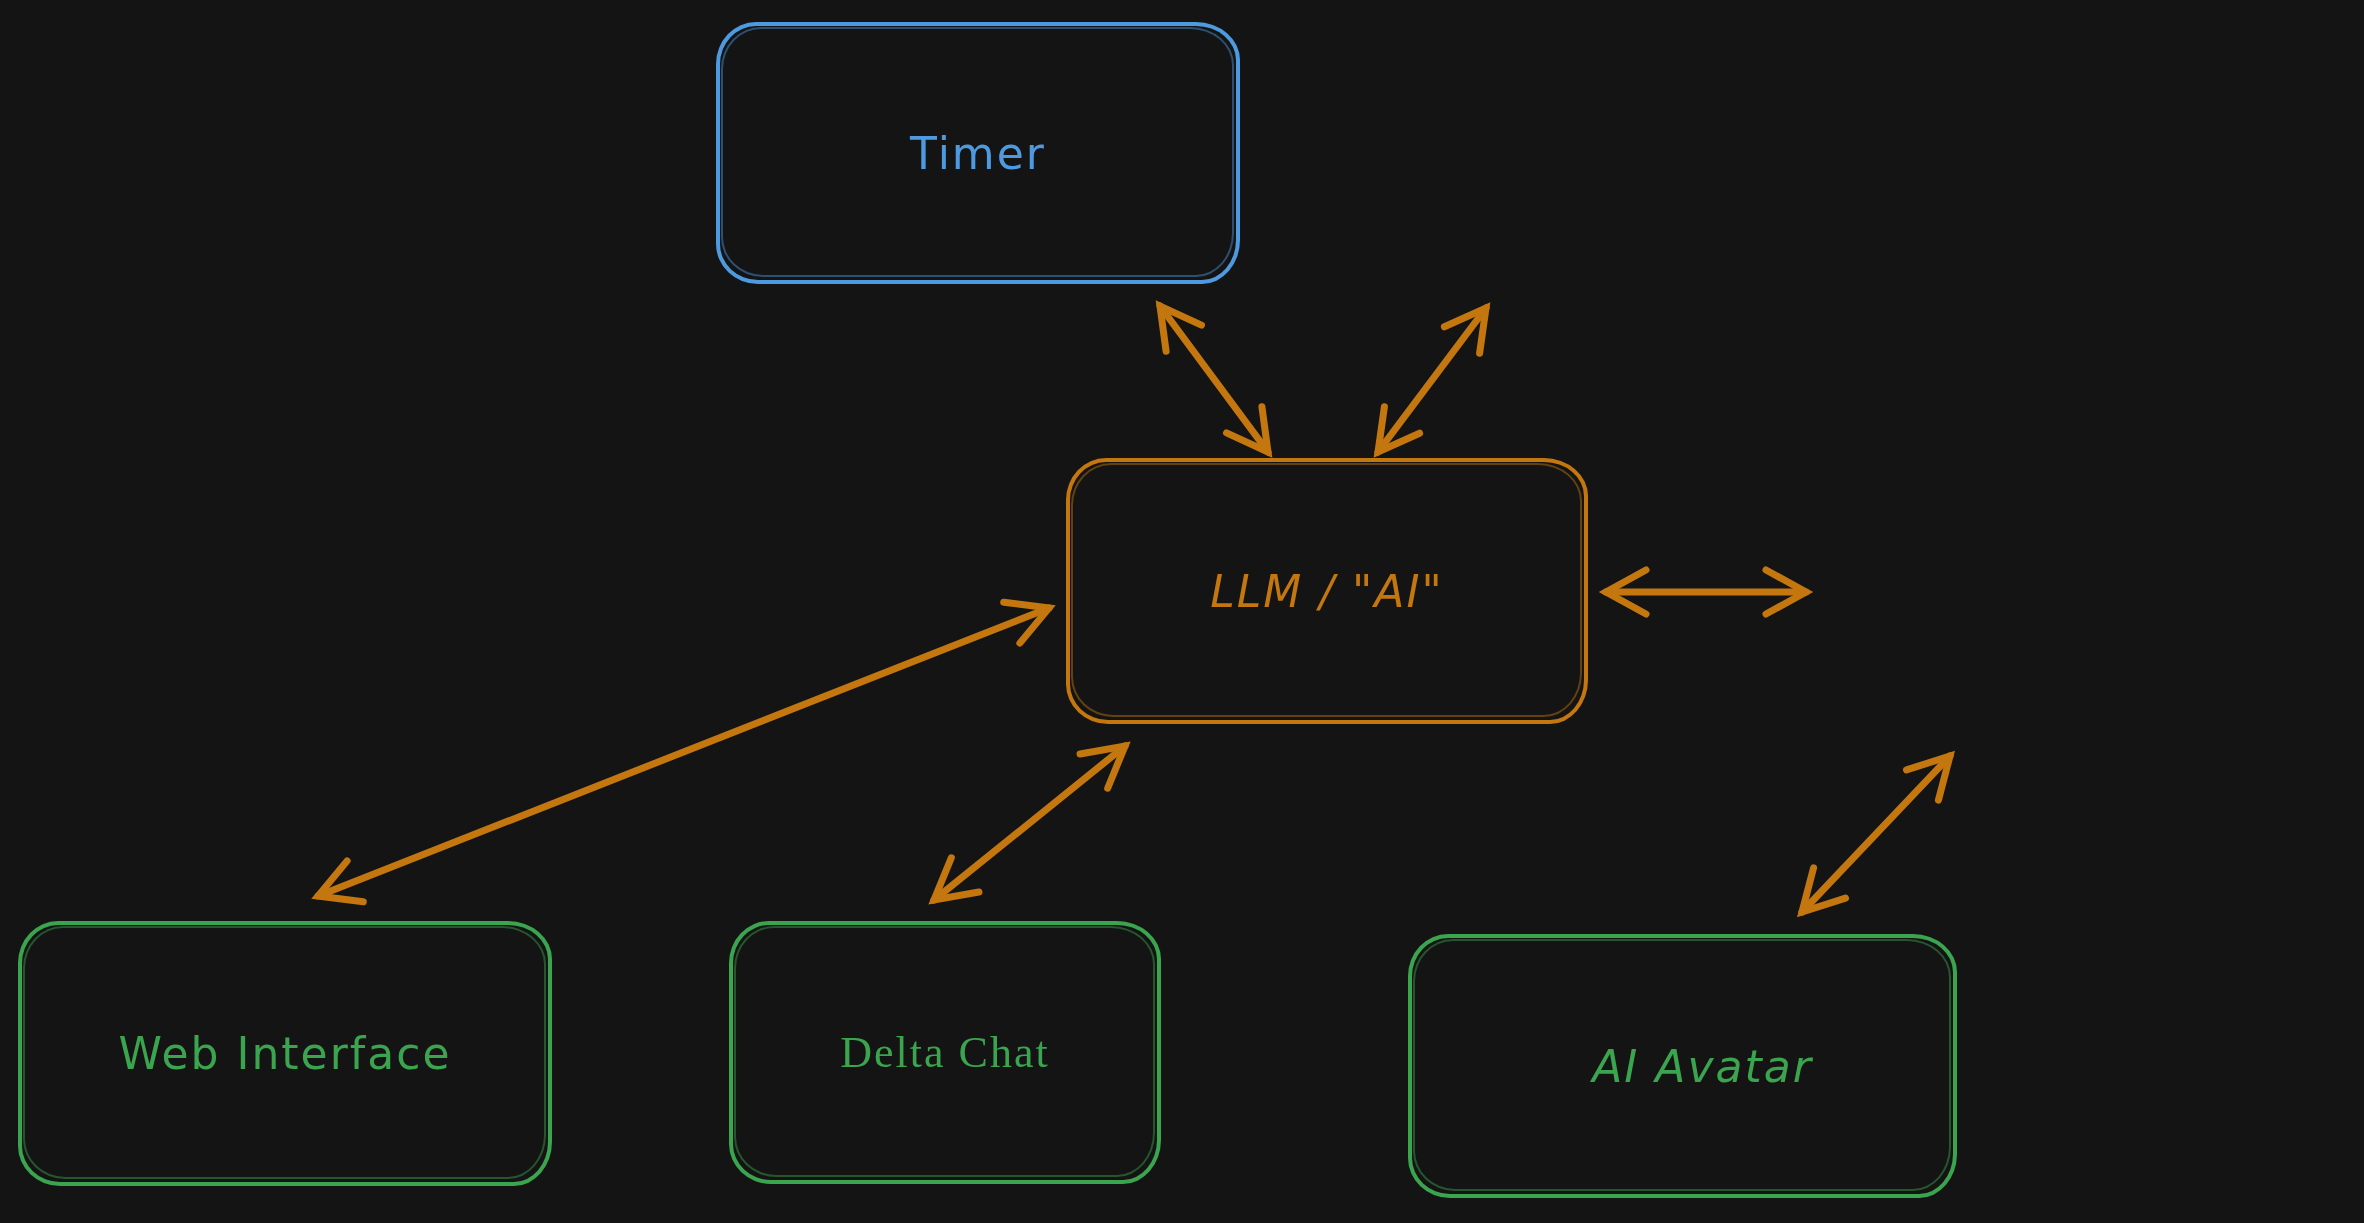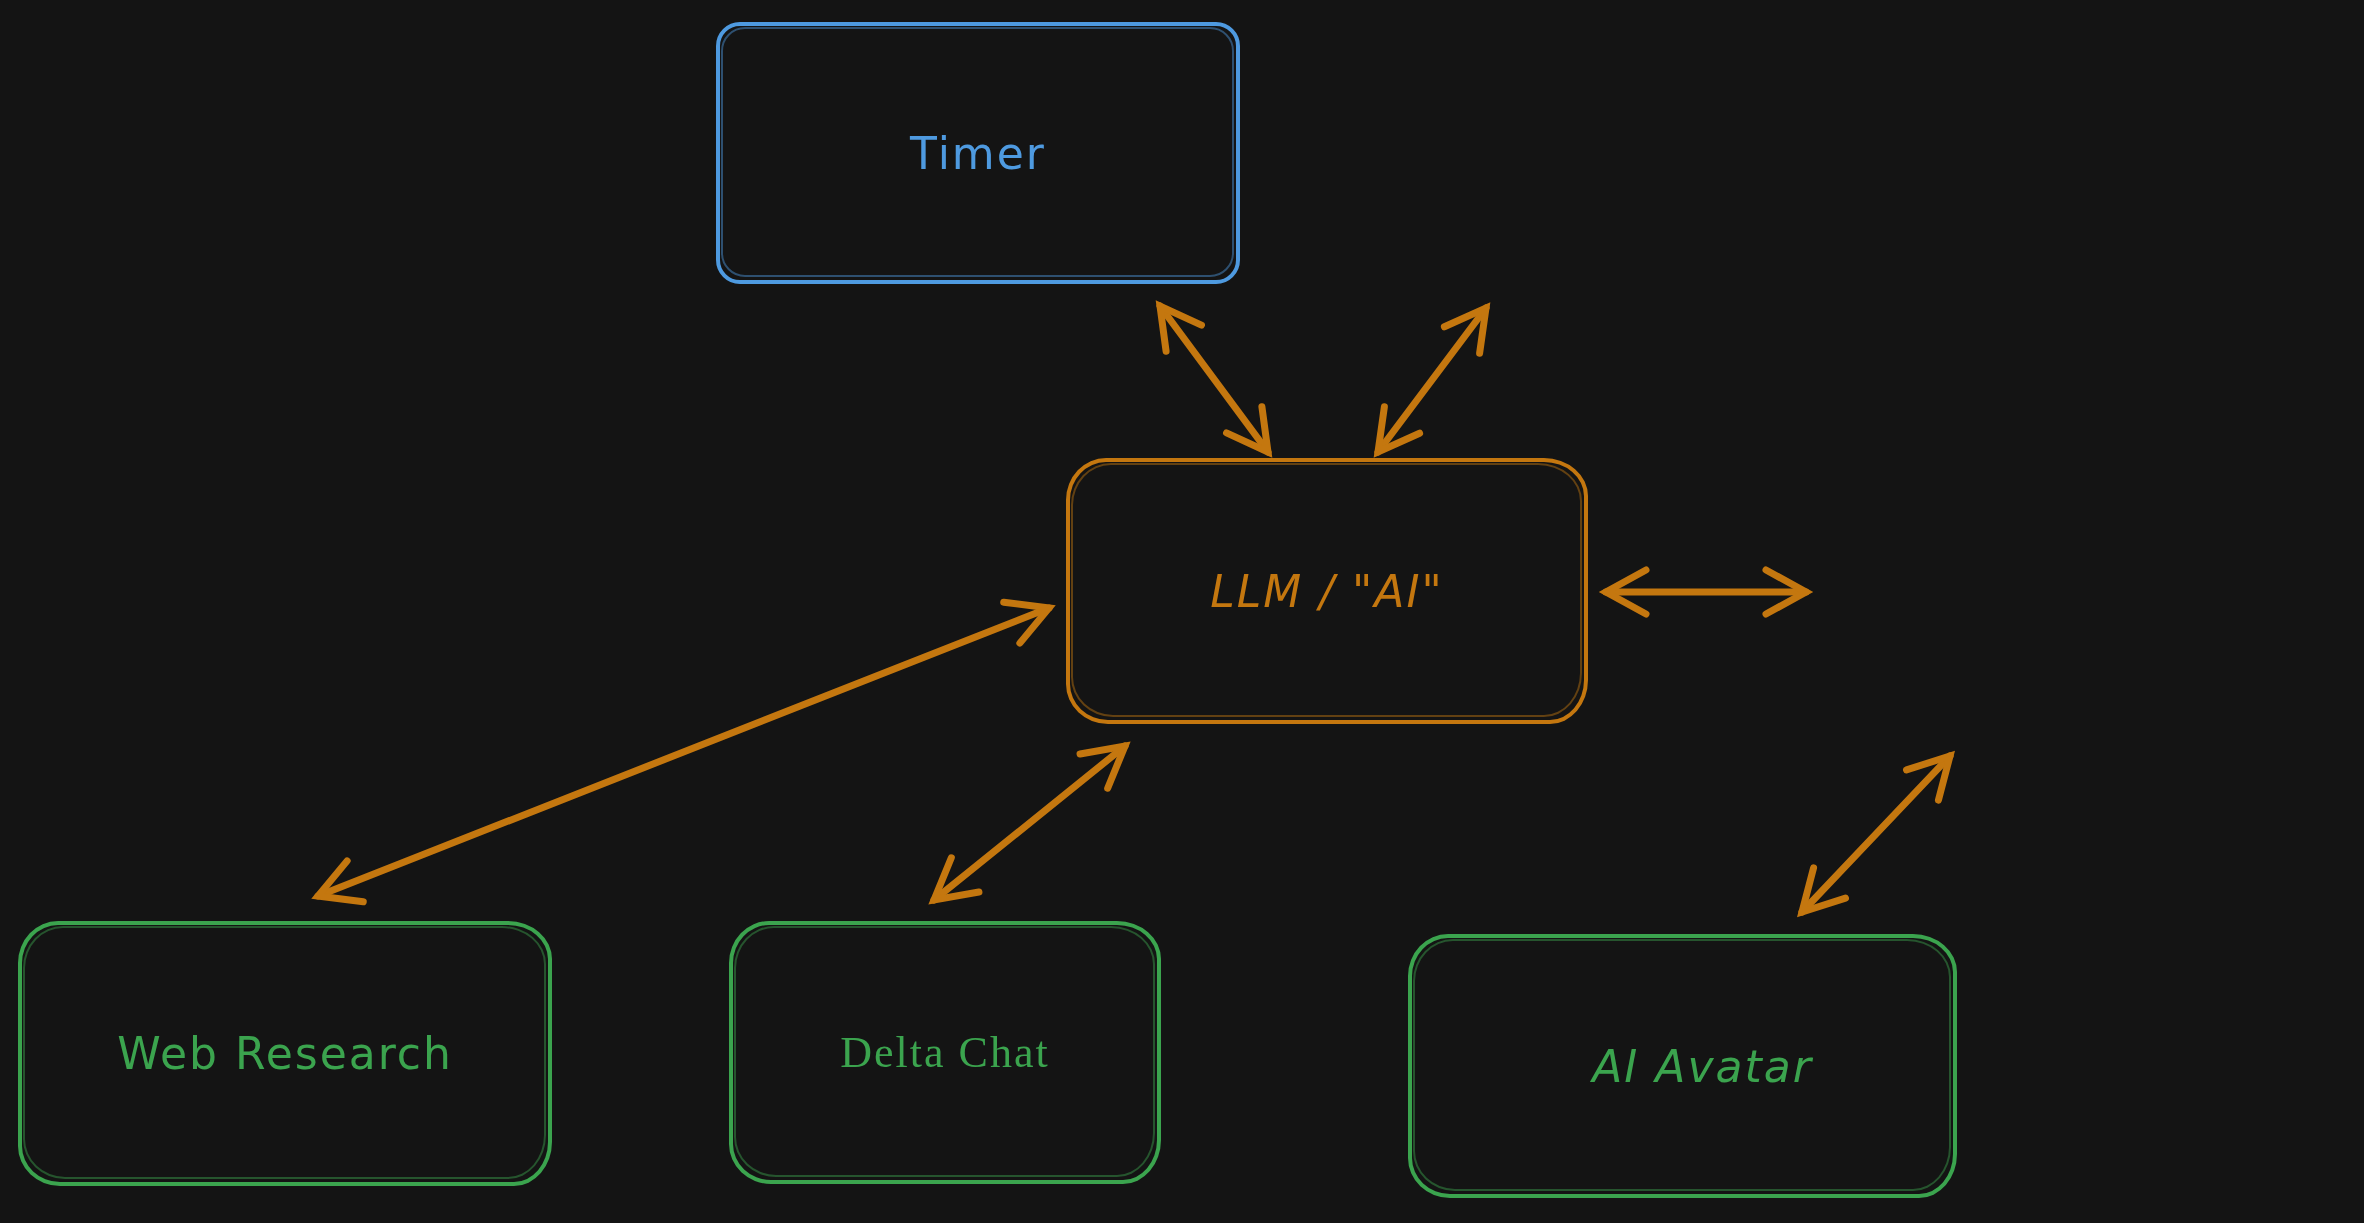--- a/index.html
+++ b/index.html
@@ -39,21 +39,21 @@
     border-color:inherit;
     opacity:.45;
     pointer-events:none;
   }
   .node .label{
     font-size:44px;
     letter-spacing:2px;
     white-space:nowrap;
     user-select:none;
   }
-  .node-blue{border-color:var(--blue);color:var(--blue);border-radius:24px;}
+  .node-blue{border-color:var(--blue);color:var(--blue);}
   .node-orange{border-color:var(--orange);color:var(--orange);}
   .node-green{border-color:var(--green);color:var(--green);}
   .label-slant{font-style:italic;}
 
   .edges{
     position:absolute;
     inset:0;
     width:100%;
     height:100%;
   }
@@ -94,21 +94,21 @@
     <span class="label">Timer</span>
   </div>
 
 
   <div class="node node-orange" style="left:1066px;top:458px;width:522px;height:266px;">
     <span class="label label-slant">LLM / "AI"</span>
   </div>
 
 
   <div class="node node-green" style="left:18px;top:921px;width:534px;height:265px;">
-    <span class="label">Web Research</span>
+    <span class="label">Web Interface</span>
   </div>
 
   <div class="node node-green" style="left:729px;top:921px;width:432px;height:263px;font-family:Liberation Serif, serif;">
     <span class="label">Delta Chat</span>
   </div>
 
   <div class="node node-green" style="left:1408px;top:934px;width:549px;height:264px;padding-left:40px;">
     <span class="label label-slant">AI Avatar</span>
   </div>
 

